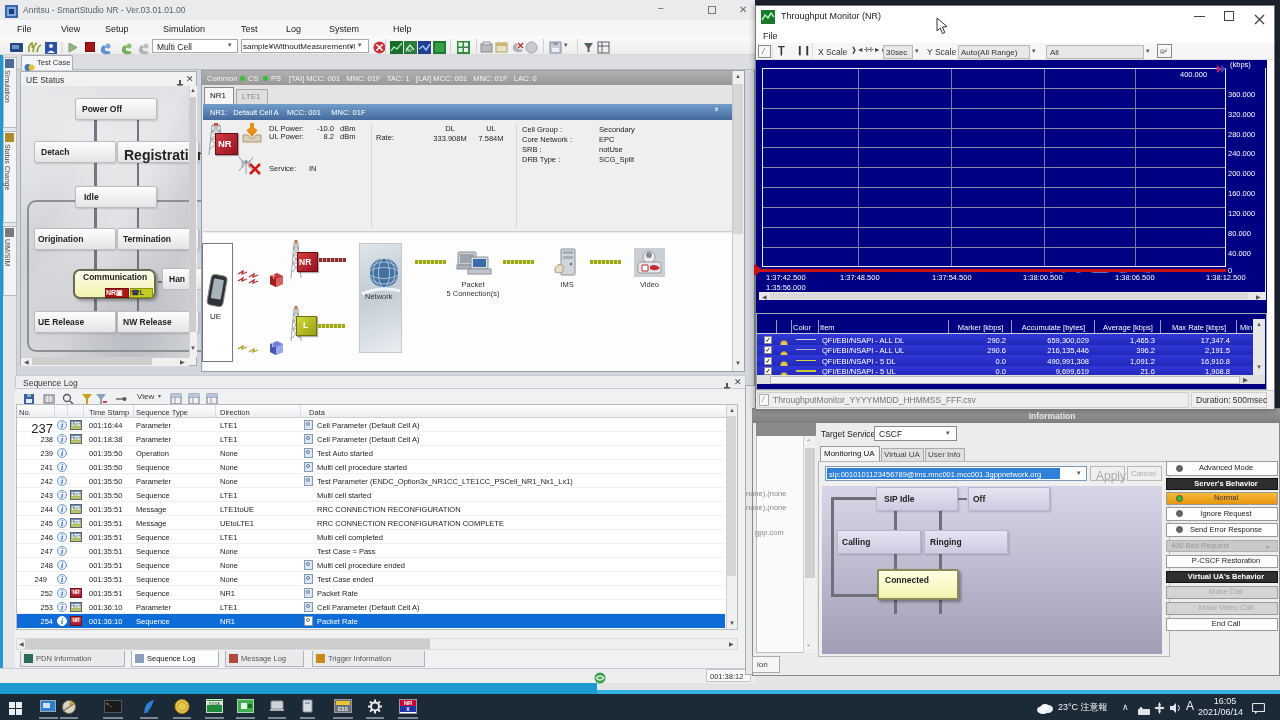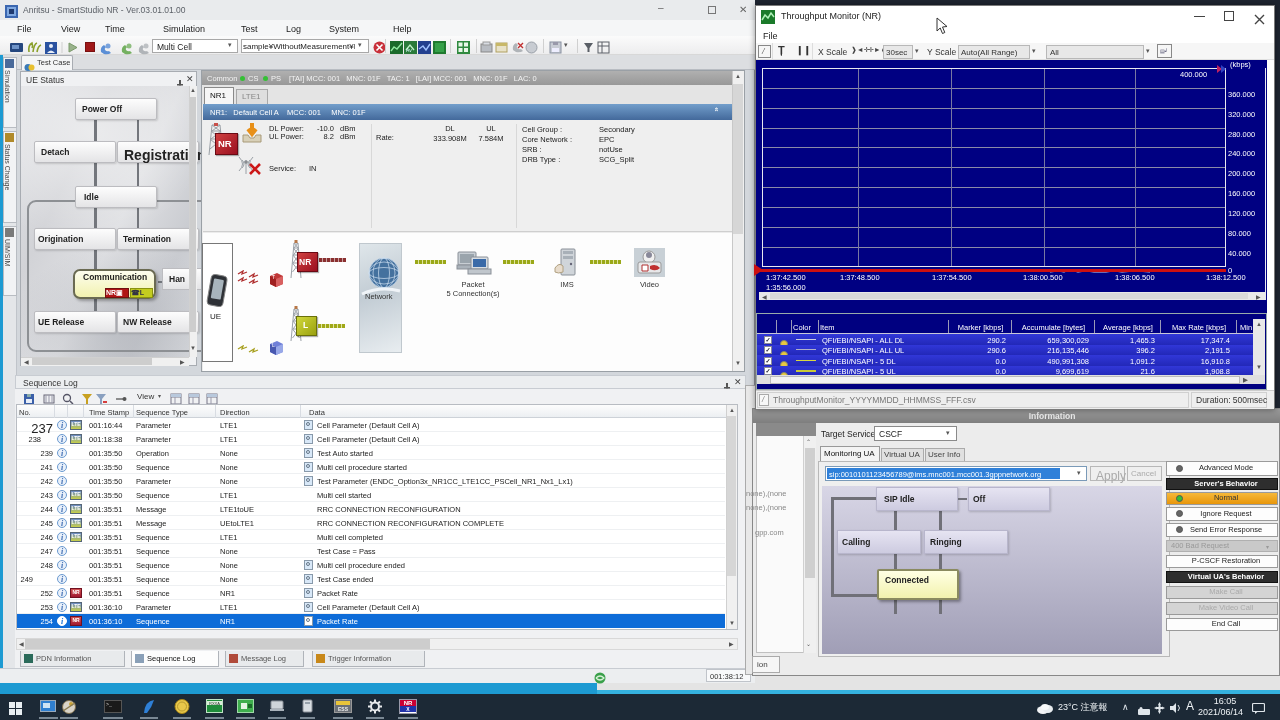--- a/index.html
+++ b/index.html
@@ -135,21 +135,21 @@
         <rect x="2" y="2" width="9" height="9" fill="#7fa8e0"></rect>
         <rect x="4" y="4" width="5" height="5" fill="#1e3a70"></rect>
       </svg></div>
 <div class="a tx" style="left:23px;top:5px;font-size:8.5px;color:#5a5f66">Anritsu - SmartStudio NR - Ver.03.01.01.00</div>
 <div class="a tx" style="left:658px;top:2px;font-size:10px;color:#666">–</div>
 <div class="a" style="left:708px;top:6px;width:8px;height:8px;border:1px solid #777"></div>
 <div class="a tx" style="left:739px;top:4px;font-size:10px;color:#666">✕</div>
 <div class="a" style="left:0;top:20px;width:755px;height:16px;background:#f5f6f7"></div>
 <div class="a tx" style="left:17px;top:24px;font-size:9px;color:#222">File</div>
 <div class="a tx" style="left:61px;top:24px;font-size:9px;color:#222">View</div>
-<div class="a tx" style="left:105px;top:24px;font-size:9px;color:#222">Time</div>
+<div class="a tx" style="left:105px;top:24px;font-size:9px;color:#222">Setup</div>
 <div class="a tx" style="left:163px;top:24px;font-size:9px;color:#222">Simulation</div>
 <div class="a tx" style="left:241px;top:24px;font-size:9px;color:#222">Test</div>
 <div class="a tx" style="left:286px;top:24px;font-size:9px;color:#222">Log</div>
 <div class="a tx" style="left:329px;top:24px;font-size:9px;color:#222">System</div>
 <div class="a tx" style="left:393px;top:24px;font-size:9px;color:#222">Help</div>
 <div class="a" style="left:0;top:36px;width:755px;height:19px;background:linear-gradient(#fbfbfb,#ededee);border-bottom:1px solid #d8d8d8"></div>
 <div class="a" style="left:10px;top:40px;width:140px;height:13px"><svg width="140" height="13">
 <rect x="0" y="2" width="13" height="9" rx="1" fill="#25477f"></rect>
         <rect x="2" y="4" width="7" height="4" fill="#6e93c8"></rect>
 <path d="M19 11 Q18 4 22 2 Q23 5 22 7 M23 11 Q24 3 27 2 M27 11 Q28 5 31 4" stroke="#8aa02a" stroke-width="1.6" fill="none"></path>
@@ -552,21 +552,21 @@
       <div class="a" style="left:53px;top:15px;width:12px;height:10px;background:linear-gradient(#6a8ac8,#c8d048);border:1px solid #567">
         <div style="font:700 5px 'Liberation Sans',sans-serif;color:#fff;text-align:center">LTE</div>
       </div>
       <div class="a tx" style="left:72px;top:16px;font-size:7.5px;color:#222">001:16:44</div>
       <div class="a tx" style="left:119px;top:16px;font-size:7.5px;color:#222">Parameter</div>
       <div class="a tx" style="left:203px;top:16px;font-size:7.5px;color:#222">LTE1</div>
       <div class="a" style="left:287px;top:15px;width:9px;height:10px;background:#d8e8f8;border:1px solid #89a"></div>
       <div class="a" style="left:289px;top:17px;width:4px;height:4px;border-radius:50%;border:1px solid #678"></div>
       <div class="a tx" style="left:300px;top:16px;font-size:7.5px;color:#222">Cell Parameter (Default Cell A)</div>
       <div class="a" style="left:0px;top:40px;width:708px;height:1px;background:#eef0f2"></div>
-      <div class="a tx" style="left:0px;top:30px;width:24px;text-align:right;font-size:7.5px;color:#222">238</div>
+      <div class="a tx" style="left:0px;top:30px;width:36px;text-align:right;font-size:7.5px;color:#222">238</div>
       <div class="a" style="left:40px;top:29px;width:10px;height:10px;border-radius:50%;background:#e8f0fa;border:1px solid #6a9ad0;color:#3a6ab0;font:italic 700 8px 'Liberation Serif',serif;text-align:center;line-height:9px">i</div>
       <div class="a" style="left:53px;top:29px;width:12px;height:10px;background:linear-gradient(#6a8ac8,#c8d048);border:1px solid #567">
         <div style="font:700 5px 'Liberation Sans',sans-serif;color:#fff;text-align:center">LTE</div>
       </div>
       <div class="a tx" style="left:72px;top:30px;font-size:7.5px;color:#222">001:18:38</div>
       <div class="a tx" style="left:119px;top:30px;font-size:7.5px;color:#222">Parameter</div>
       <div class="a tx" style="left:203px;top:30px;font-size:7.5px;color:#222">LTE1</div>
       <div class="a" style="left:287px;top:29px;width:9px;height:10px;background:#d8e8f8;border:1px solid #89a"></div>
       <div class="a" style="left:289px;top:31px;width:4px;height:4px;border-radius:50%;border:1px solid #678"></div>
       <div class="a tx" style="left:300px;top:30px;font-size:7.5px;color:#222">Cell Parameter (Default Cell A)</div>
@@ -647,21 +647,21 @@
       <div class="a" style="left:0px;top:166px;width:708px;height:1px;background:#eef0f2"></div>
       <div class="a tx" style="left:0px;top:156px;width:36px;text-align:right;font-size:7.5px;color:#222">248</div>
       <div class="a" style="left:40px;top:155px;width:10px;height:10px;border-radius:50%;background:#e8f0fa;border:1px solid #6a9ad0;color:#3a6ab0;font:italic 700 8px 'Liberation Serif',serif;text-align:center;line-height:9px">i</div>
       <div class="a tx" style="left:72px;top:156px;font-size:7.5px;color:#222">001:35:51</div>
       <div class="a tx" style="left:119px;top:156px;font-size:7.5px;color:#222">Sequence</div>
       <div class="a tx" style="left:203px;top:156px;font-size:7.5px;color:#222">None</div>
       <div class="a" style="left:287px;top:155px;width:9px;height:10px;background:#d8e8f8;border:1px solid #89a"></div>
       <div class="a" style="left:289px;top:157px;width:4px;height:4px;border-radius:50%;border:1px solid #678"></div>
       <div class="a tx" style="left:300px;top:156px;font-size:7.5px;color:#222">Multi cell procedure ended</div>
       <div class="a" style="left:0px;top:180px;width:708px;height:1px;background:#eef0f2"></div>
-      <div class="a tx" style="left:0px;top:170px;width:16px;text-align:right;font-size:7.5px;color:#222">249</div>
+      <div class="a tx" style="left:0px;top:170px;width:30px;text-align:right;font-size:7.5px;color:#222">249</div>
       <div class="a" style="left:40px;top:169px;width:10px;height:10px;border-radius:50%;background:#e8f0fa;border:1px solid #6a9ad0;color:#3a6ab0;font:italic 700 8px 'Liberation Serif',serif;text-align:center;line-height:9px">i</div>
       <div class="a tx" style="left:72px;top:170px;font-size:7.5px;color:#222">001:35:51</div>
       <div class="a tx" style="left:119px;top:170px;font-size:7.5px;color:#222">Sequence</div>
       <div class="a tx" style="left:203px;top:170px;font-size:7.5px;color:#222">None</div>
       <div class="a" style="left:287px;top:169px;width:9px;height:10px;background:#d8e8f8;border:1px solid #89a"></div>
       <div class="a" style="left:289px;top:171px;width:4px;height:4px;border-radius:50%;border:1px solid #678"></div>
       <div class="a tx" style="left:300px;top:170px;font-size:7.5px;color:#222">Test Case ended</div>
       <div class="a" style="left:0px;top:194px;width:708px;height:1px;background:#eef0f2"></div>
       <div class="a tx" style="left:0px;top:184px;width:36px;text-align:right;font-size:7.5px;color:#222">252</div>
       <div class="a" style="left:40px;top:183px;width:10px;height:10px;border-radius:50%;background:#e8f0fa;border:1px solid #6a9ad0;color:#3a6ab0;font:italic 700 8px 'Liberation Serif',serif;text-align:center;line-height:9px">i</div>

